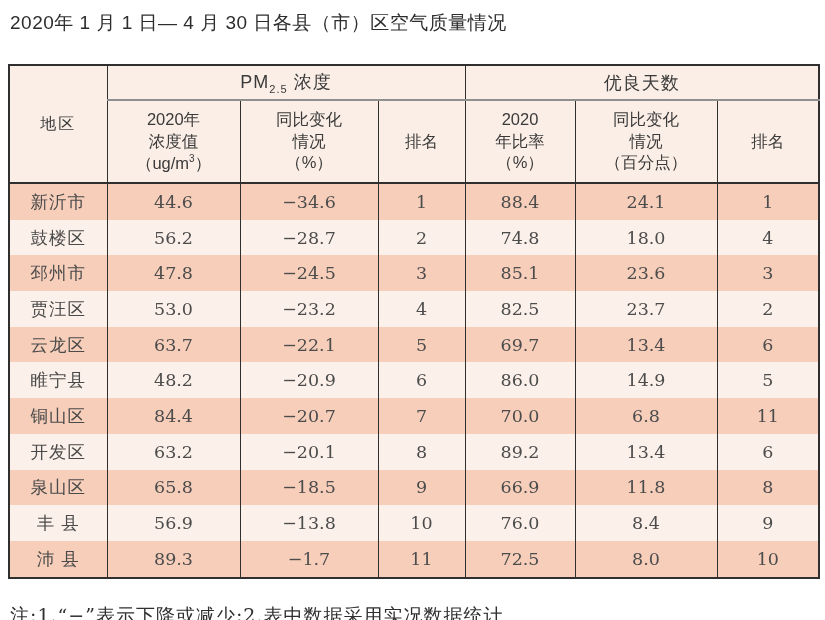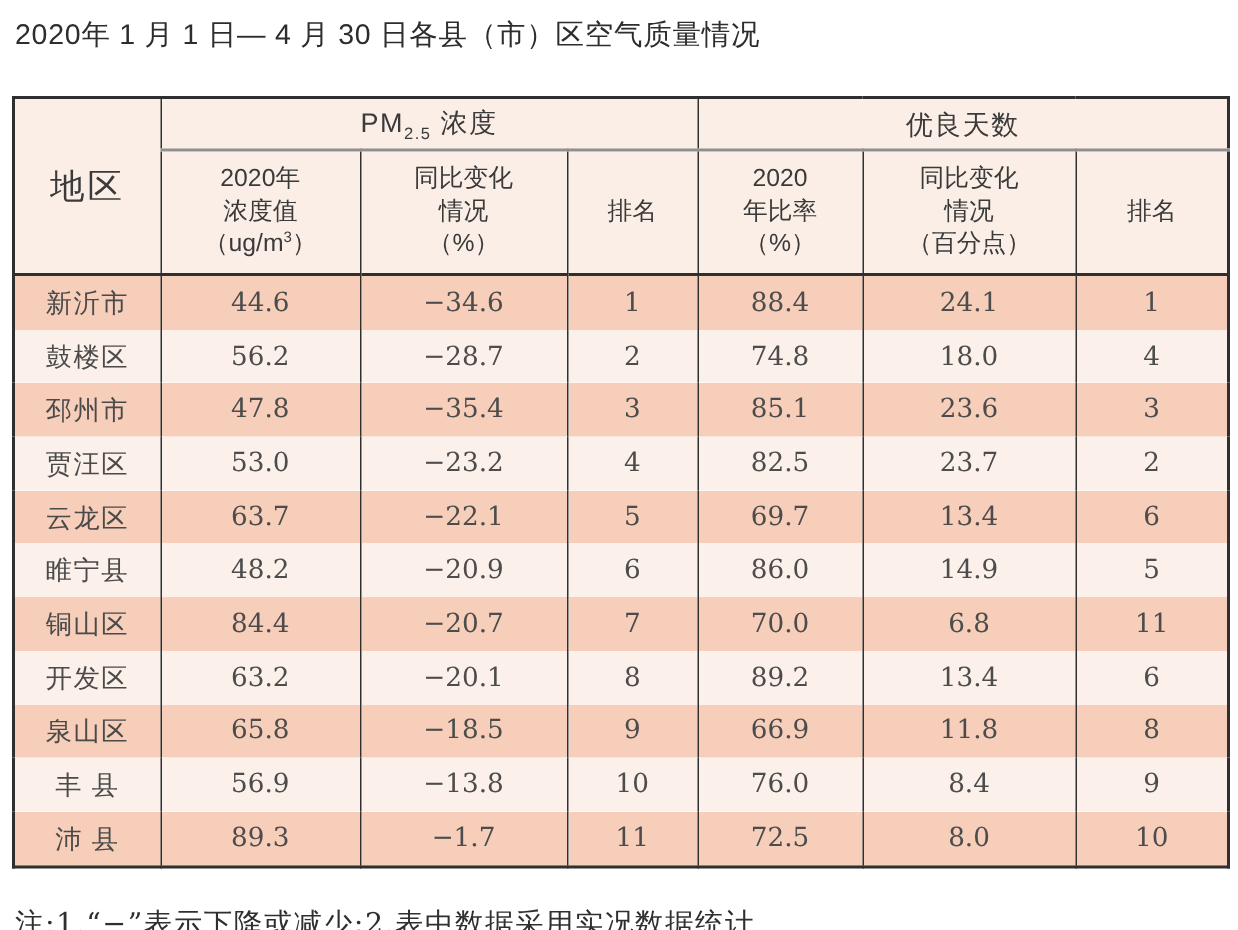--- a/index.html
+++ b/index.html
@@ -52,21 +52,21 @@
     border-bottom: 2px solid #8f8f8f;
     letter-spacing: 1px;
   }
   th.sub-th {
     height: 81px;
     font-size: 16.5px;
     line-height: 1.3;
     border-bottom: 2px solid #2f2f2f;
   }
   th.region-th {
-    font-size: 23px;
+    font-size: 16px;
     border-bottom: 2px solid #2f2f2f;
     letter-spacing: 2px;
   }
   sub.pm-sub { font-size: 11px; }
   sup.cube { font-size: 10px; }
   tbody td {
     height: 35.7px;
     border-top: 0;
     border-bottom: 0;
     font-size: 17.5px;
@@ -155,21 +155,21 @@
     <td class="num">−28.7</td>
     <td class="num">2</td>
     <td class="num">74.8</td>
     <td class="num">18.0</td>
     <td class="num">4</td>
   </tr>
 
   <tr>
     <td class="region">邳州市</td>
     <td class="num">47.8</td>
-    <td class="num">−35.4</td>
+    <td class="num">−24.5</td>
     <td class="num">3</td>
     <td class="num">85.1</td>
     <td class="num">23.6</td>
     <td class="num">3</td>
   </tr>
 
   <tr>
     <td class="region">贾汪区</td>
     <td class="num">53.0</td>
     <td class="num">−23.2</td>

